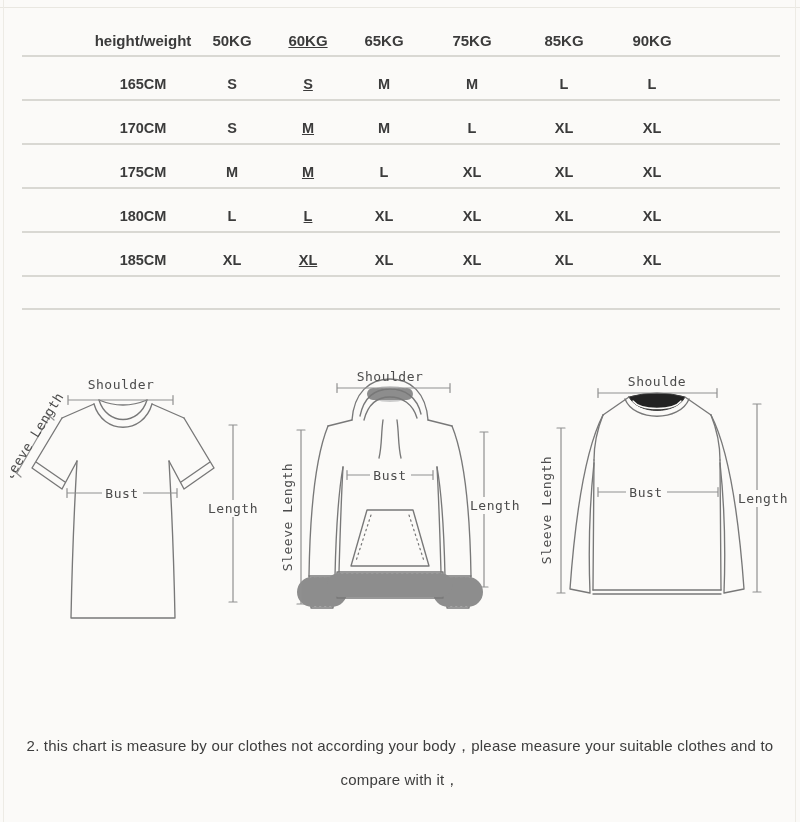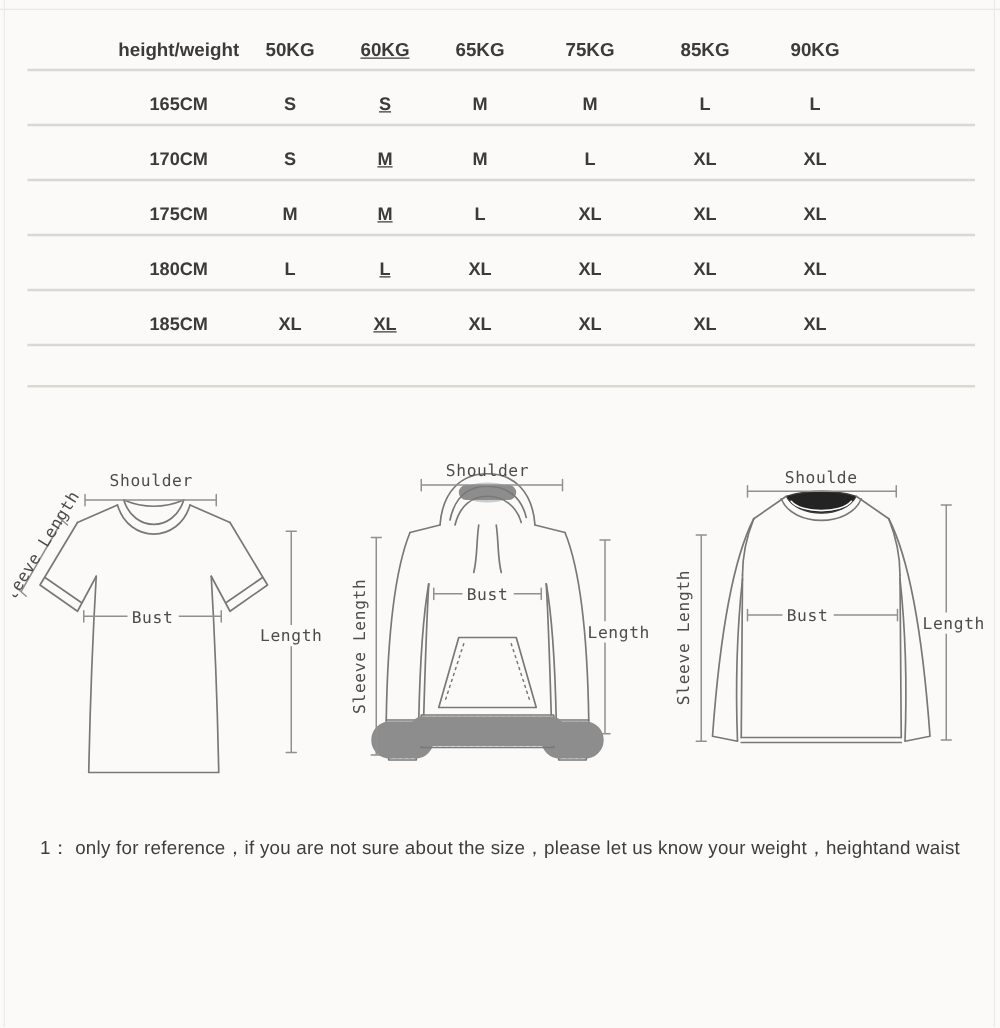--- a/index.html
+++ b/index.html
@@ -183,14 +183,15 @@
       <path d="M 227,44 L 227,232 M 223,44 L 231,44 M 223,232 L 231,232"></path>
     </g>
     <text class="lbl" x="127" y="26" text-anchor="middle">Shoulde</text>
     <rect class="txtbg" x="96" y="124" width="41" height="16"></rect>
     <text class="lbl" x="116" y="137" text-anchor="middle">Bust</text>
     <text class="lbl" x="17" y="154" text-anchor="middle" transform="rotate(-90 17 150)">Sleeve Length</text>
     <rect class="txtbg" x="207" y="130" width="52" height="17"></rect>
     <text class="lbl" x="233" y="143" text-anchor="middle">Length</text>
   </svg>
 
-  <div class="note n1">1：  only for reference，if you are not sure about the size，please let us know your weight，heightand waist</div>
+  <div class="note n3">2. this chart is measure by our clothes not according your body，please measure your suitable clothes and to</div>
+  <div class="note n4">compare with it，</div>
 </div>
 
 </body></html>

